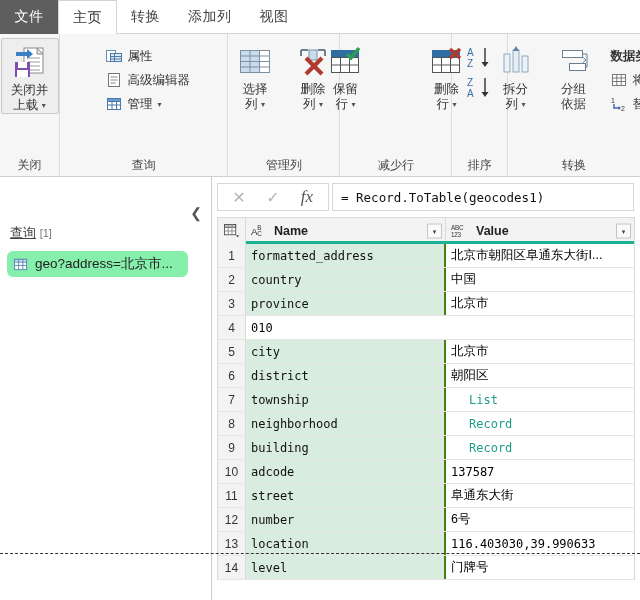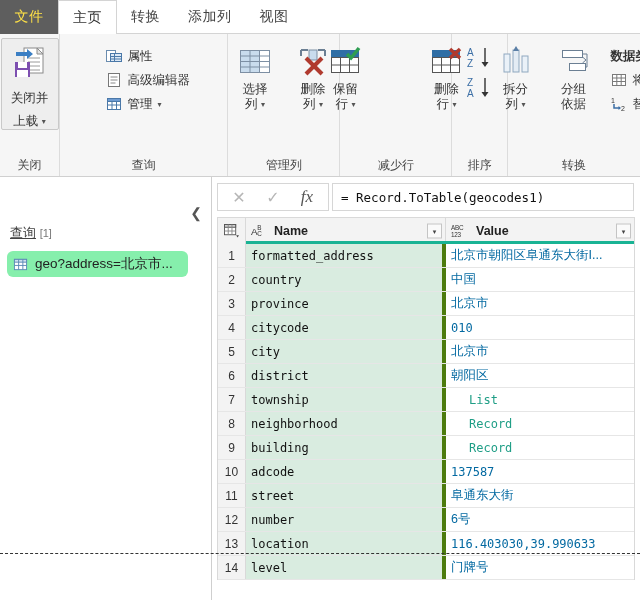--- a/index.html
+++ b/index.html
@@ -17,21 +17,21 @@
     position: absolute; left: 0; top: 0; width: 640px; height: 34px;
     background: #ffffff; border-bottom: 1px solid #d4d4d4;
     display: flex; align-items: stretch;
   }
   .tab {
     display: flex; align-items: center; justify-content: center;
     font-size: 14px; color: #444; padding: 0 14px; cursor: default;
     letter-spacing: 0.5px;
   }
   .tab.file {
-    background: #5e5e5e; color: #fde047; min-width: 58px; height: 34px;
+    background: #5e5e5e; color: #ffffff; min-width: 58px; height: 34px;
   }
   .tab.active {
     background: #ffffff; color: #333; border-left: 1px solid #d4d4d4;
     border-right: 1px solid #d4d4d4; border-top: 1px solid #d4d4d4;
     margin-bottom: -1px; height: 35px; font-weight: normal;
   }
 
   
   .ribbon {
     position: absolute; left: 0; top: 34px; width: 640px; height: 143px;
@@ -48,21 +48,21 @@
   .rgroup-body { display: flex; align-items: flex-start; flex: 1; padding: 0 5px; }
   .rgroup-label {
     font-size: 12px; color: #444; text-align: center;
     width: 100%; padding-bottom: 5px; line-height: 14px;
   }
 
   .bigbtn {
     width: 58px; display: flex; flex-direction: column; align-items: center;
     padding: 4px 2px 0 2px; cursor: default;
   }
-  .bigbtn.boxed { border: 1px solid #c9c9c9; background: #eeeeee; border-radius: 2px; gap: 8px; }
+  .bigbtn.boxed { border: 1px solid #c9c9c9; background: #eeeeee; border-radius: 2px; }
   .bigbtn .glyph { height: 40px; display: flex; align-items: center; justify-content: center; }
   .bigbtn .lbl {
     font-size: 12.5px; color: #333; text-align: center; line-height: 15px;
     white-space: nowrap;
   }
   .caret { display: inline-block; font-size: 8px; color: #555; vertical-align: middle; }
 
   .smallcol { display: flex; flex-direction: column; justify-content: flex-start; padding-top: 6px; }
   .smallbtn {
     display: flex; align-items: center; gap: 5px; height: 24px;
@@ -142,25 +142,25 @@
   .grow { display: flex; height: 24px; border-bottom: 1px solid #e6e6e6; }
   .gc {
     display: flex; align-items: center; padding: 0 5px; overflow: hidden; white-space: nowrap;
   }
   .gc.num {
     width: 28px; justify-content: center; background: #f3f3f3; color: #333;
     font-size: 12px; border-right: 1px solid #d9d9d9;
     font-family: "Liberation Sans", sans-serif;
   }
   .gc.name {
-    width: 200px; background: #d9ece0; border-right: 4px solid #4d7c0f;
+    width: 200px; background: #d9ece0; border-right: 2px solid #4d7c0f;
     font-family: "DejaVu Sans Mono", "Liberation Mono", monospace; font-size: 12px; color: #111;
   }
   .gc.value {
-    flex: 1; background: #ffffff; font-size: 12.5px; color: #0369a1;
+    flex: 1; background: #ffffff; font-size: 12.5px; color: #000000;
   }
   .gc.value.mono {
     font-family: "DejaVu Sans Mono", "Liberation Mono", monospace; font-size: 12px;
   }
   .gc.value.link { color: #1f9e86; font-family: "DejaVu Sans Mono", "Liberation Mono", monospace; font-size: 12px; margin-left: 18px; }
 
   
   .pagebreak {
     position: absolute; left: 0; top: 553px; width: 640px; height: 0;
     border-top: 1px dashed #333; z-index: 50; pointer-events: none;
@@ -502,21 +502,20 @@
             <div class="gc name">country</div>
             <div class="gc value">中国</div>
           </div>
           <div class="grow">
             <div class="gc num">3</div>
             <div class="gc name">province</div>
             <div class="gc value">北京市</div>
           </div>
           <div class="grow">
             <div class="gc num">4</div>
-            <div class="gc name">citycode</div>
             <div class="gc value mono">010</div>
           </div>
           <div class="grow">
             <div class="gc num">5</div>
             <div class="gc name">city</div>
             <div class="gc value">北京市</div>
           </div>
           <div class="grow">
             <div class="gc num">6</div>
             <div class="gc name">district</div>

